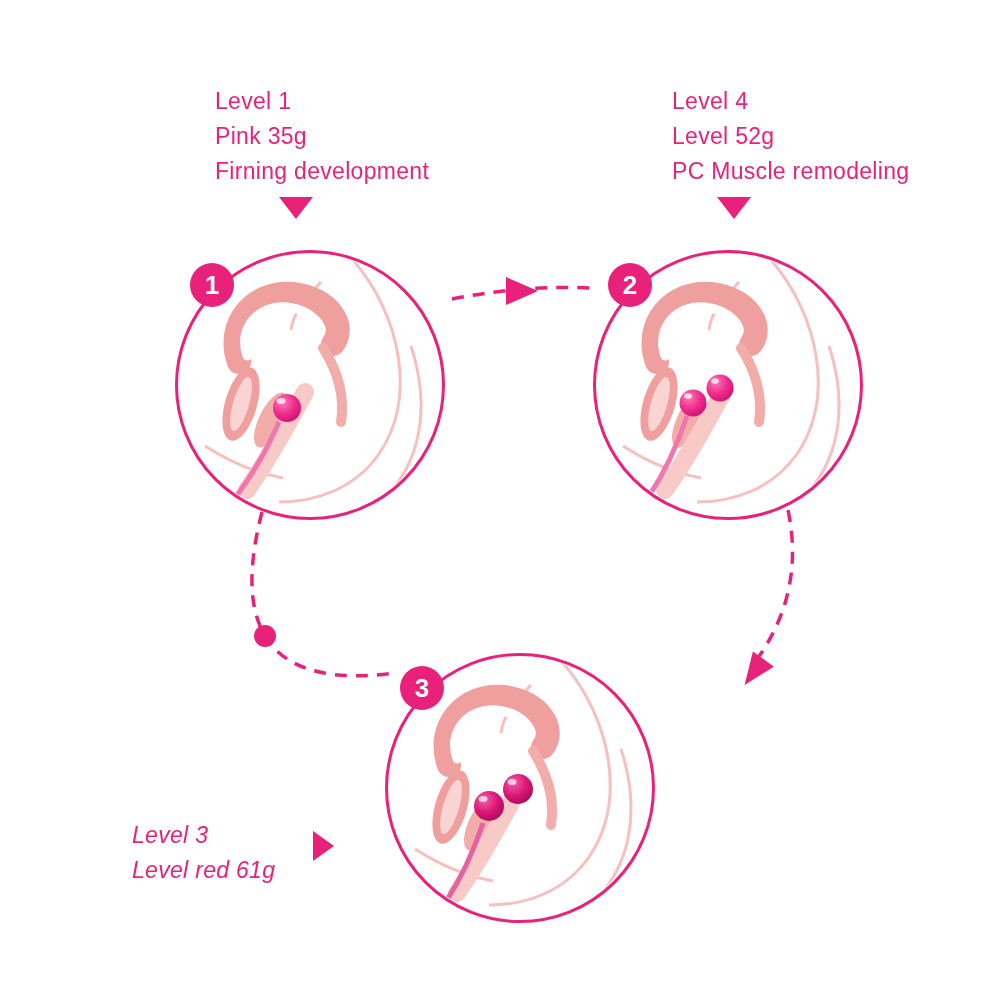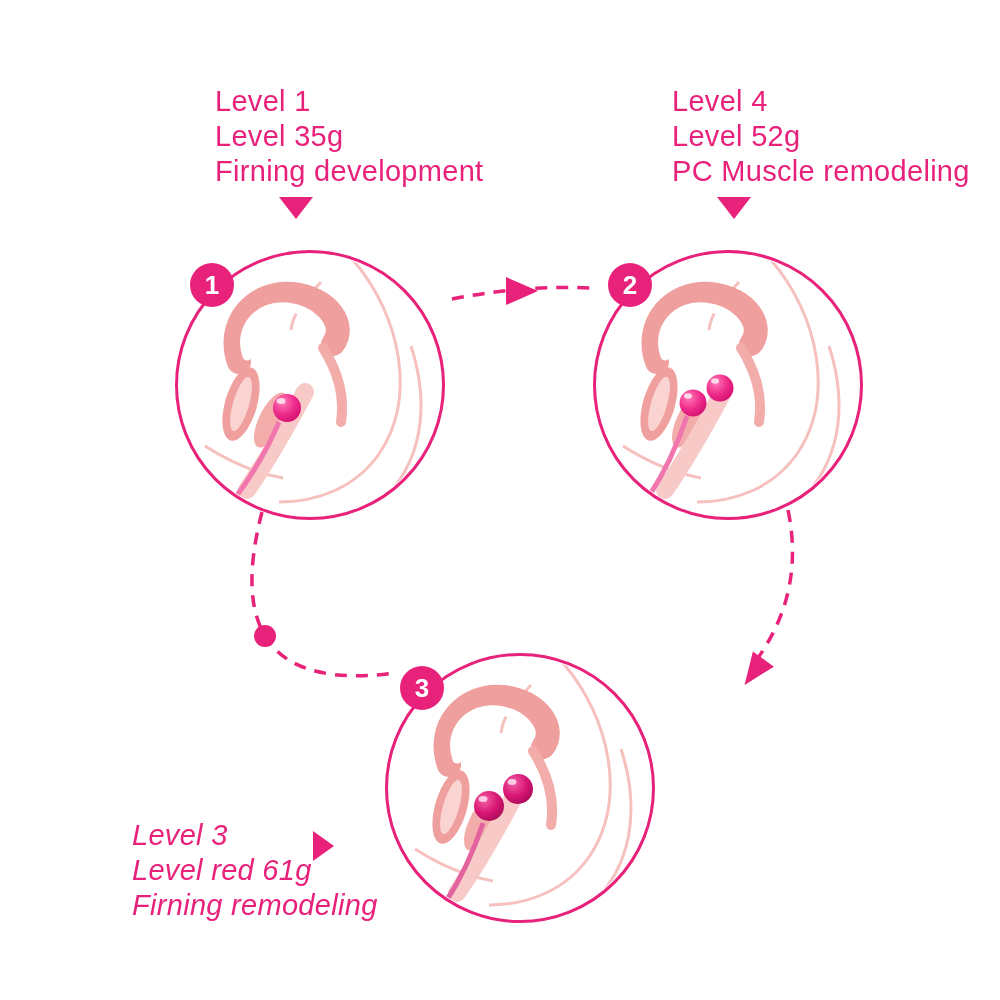--- a/index.html
+++ b/index.html
@@ -7,21 +7,21 @@
     position: relative;
     width: 1000px;
     height: 1000px;
     background: var(--background, #ffffff);
     font-family: "Liberation Sans", sans-serif;
     overflow: hidden;
   }
   .lvl {
     position: absolute;
     color: var(--accent, #e8217a);
-    font-size: 29px;
+    font-size: 23px;
     line-height: 35px;
     letter-spacing: 0.3px;
   }
   .tri-down {
     position: absolute;
     width: 0; height: 0;
     border-left: 17px solid transparent;
     border-right: 17px solid transparent;
     border-top: 22px solid var(--accent, #e8217a);
   }
@@ -100,36 +100,35 @@
     <path class="dash" d="M 452 299 Q 522 285 592 288"></path>
     <polygon class="solid" points="506,277 506,305 538,291"></polygon>
     <path class="dash" d="M 788 510 Q 806 596 752 666"></path>
     <polygon class="solid" points="16,0 -16,-13 -16,13" transform="translate(754,672) rotate(126)"></polygon>
     <path class="dash" d="M 262 512 Q 214 697 395 673"></path>
     <circle class="solid" cx="265" cy="636" r="11"></circle>
   </svg>
 
   <div class="lvl" style="left:215px; top:84px;">
     <div>Level 1</div>
-    <div>Level 35g</div>
+    <div>Pink 35g</div>
     <div>Firning development</div>
   </div>
   <div class="tri-down" style="left:279px; top:197px;"></div>
 
   <div class="lvl" style="left:672px; top:84px;">
     <div>Level 4</div>
     <div>Level 52g</div>
     <div>PC Muscle remodeling</div>
   </div>
   <div class="tri-down" style="left:717px; top:197px;"></div>
 
   <div class="lvl" style="left:132px; top:818px;font-style:italic;">
     <div>Level 3</div>
     <div>Level red 61g</div>
-    <div>Firning remodeling</div>
   </div>
   <div class="tri-right" style="left:313px; top:831px;"></div>
 
   <div class="stage" style="left:175px; top:250px;">
     <svg class="anat" viewBox="0 0 270 270" xmlns="http://www.w3.org/2000/svg" xmlns:xlink="http://www.w3.org/1999/xlink">
       <g clip-path="url(#clipCircle)">
         <use href="#anatomy" xlink:href="#anatomy"></use>
         <path d="M 104 172 C 92 200 78 224 60 248" fill="none" stroke="#f276ae" stroke-width="5"></path>
         <circle cx="112" cy="158" r="14" fill="url(#ballPink)"></circle>
         <ellipse cx="106" cy="151" rx="4.5" ry="3" fill="#ffffff" opacity="0.75"></ellipse>

